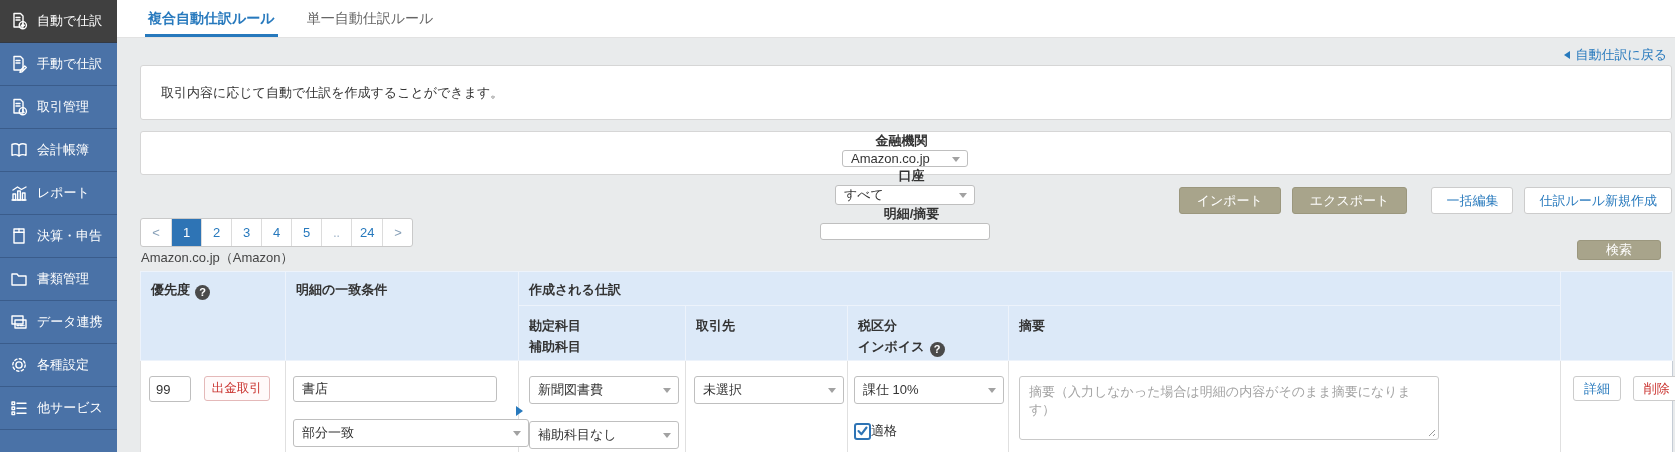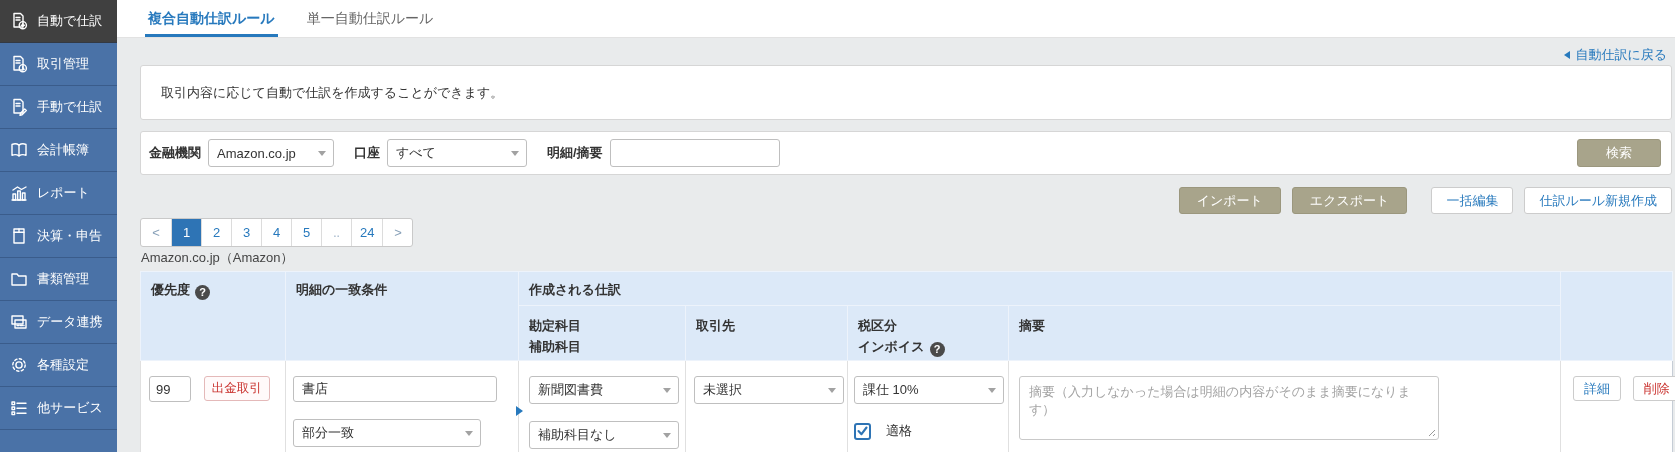--- a/index.html
+++ b/index.html
@@ -21,21 +21,21 @@
   .tab.active { color:#2779bd; font-weight:bold; }
   .tab.active::after { content:""; position:absolute; left:-3px; right:-3px; bottom:0; height:3px; background:#2779bd; }
 
   
   .back-link { position:absolute; top:46px; right:8px; color:#2779bd; display:flex; align-items:center; gap:5px; cursor:pointer; text-decoration:none; font-size:13px; z-index:4; }
   .back-arrow { width:0; height:0; border-top:4px solid transparent; border-bottom:4px solid transparent; border-right:6px solid #2779bd; }
 
   
   .card { position:absolute; left:140px; width:1532px; background:#fff; border:1px solid #d6d6d6; border-radius:3px; }
   .info-card { top:65px; height:55px; display:flex; align-items:center; padding:0 20px; color:#333; }
-  .filter-card { top:131px; height:44px; display:flex; align-items:center; padding:0 10px 0 8px; }
+  .filter-card { top:131px; height:44px; display:flex; align-items:center; padding:0 10px 0 8px;flex-direction:column; }
   .filter-label { font-weight:bold; margin-right:7px; white-space:nowrap; }
   .ml20 { margin-left:20px; }
 
   .select { height:28px; background:#fff; border:1px solid #bfbfbf; border-radius:3px; display:inline-flex; align-items:center; padding:0 22px 0 8px; position:relative; cursor:pointer; color:#333; white-space:nowrap; }
   .select .caret { position:absolute; right:7px; top:50%; margin-top:-2px; width:0; height:0; border-left:4px solid transparent; border-right:4px solid transparent; border-top:5px solid #a2a2a2; }
   .text-input { height:28px; border:1px solid #bfbfbf; border-radius:3px; padding:0 8px; font:inherit; background:#fff; color:#333; }
 
   .btn { border-radius:3px; font:inherit; font-size:13px; cursor:pointer; white-space:nowrap; }
   .btn-tan { background:#a8a48b; border:1px solid #9b977e; color:#fff; height:28px; padding:0 17px; }
   .btn-light { background:#fff; border:1px solid #ccc; color:#2779bd; height:28px; padding:0 14px; }
@@ -66,25 +66,25 @@
   .qicon { display:inline-flex; width:15px; height:15px; border-radius:50%; background:#4a4a4a; color:#fff; font-size:11px; font-weight:bold; align-items:center; justify-content:center; margin-left:5px; vertical-align:-2px; }
 
   .cell-inner { padding-left:8px; }
   .priority-input { width:42px; height:26px; border:1px solid #bfbfbf; border-radius:3px; padding:0 6px; font:inherit; color:#333; }
   .badge-red { display:inline-flex; align-items:center; height:25px; padding:0 7px; margin-left:9px; border:1px solid #e4b9b9; border-radius:3px; color:#c9302c; background:#fffafa; font-size:12.5px; vertical-align:top; }
 
   td.match-cell { position:relative; }
   .match-cell .cell-inner { padding-left:7px; }
   .match-input { width:204px; height:26px; border:1px solid #bfbfbf; border-radius:3px; padding:0 8px; font:inherit; color:#333; }
   .row2 { margin-top:17px; }
-  .w204 { width:188px;font-family:Liberation Mono, monospace; }
+  .w204 { width:236px;font-family:Liberation Mono, monospace; }
   .w150 { width:150px; }
   .match-arrow { position:absolute; right:-5px; top:45px; width:0; height:0; border-top:5px solid transparent; border-bottom:5px solid transparent; border-left:7px solid #2779bd; z-index:4; }
 
-  .invoice-check { display:flex; align-items:center; gap:15px; margin-top:18px; }
+  .invoice-check { display:flex; align-items:center; gap:0; margin-top:18px; }
   .checkbox { width:17px; height:17px; border:2px solid #2e74b5; border-radius:3px; background:#fff; display:flex; align-items:center; justify-content:center; cursor:pointer; }
 
   .memo-wrap { position:relative; display:inline-block; }
   .memo-input { width:420px; height:64px; border:1px solid #c9c9c9; border-radius:3px; padding:6px 9px; font:inherit; font-size:13px; color:#333; resize:none; display:block; background:#fff; }
   .memo-input::placeholder { color:#a3a3a3; }
   .resize-corner { position:absolute; right:4px; bottom:4px; width:9px; height:9px; background:repeating-linear-gradient(135deg, transparent 0 2px, #999 2px 3px); clip-path:polygon(100% 0,100% 100%,0 100%); pointer-events:none; }
 
   .btn-mini { height:25px; padding:0 10px; background:#fff; border:1px solid #ccc; border-radius:3px; font:inherit; font-size:13px; cursor:pointer; }
   .btn-detail { color:#2779bd; }
   .btn-delete { color:#c9302c; margin-left:8px; }
@@ -104,35 +104,35 @@
             <path d="M13.8 12.6v3.2M12.2 14.2h3.2"></path>
           </svg>
       </span>
       <span class="nav-label">自動で仕訳</span>
     </div>
     <div class="nav-item">
       <span class="nav-icon">
         <svg width="20" height="20" viewBox="0 0 20 20">
             <path d="M5 2.5h6.5l2.5 2.5v11H5z"></path>
             <path d="M7 6.5h4M7 9h4"></path>
+            <path d="M11.5 16.2l4.2-4.2 1.6 1.6-4.2 4.2-2.1.5z"></path>
+          </svg>
+      </span>
+      <span class="nav-label">手動で仕訳</span>
+    </div>
+    <div class="nav-item">
+      <span class="nav-icon">
+        <svg width="20" height="20" viewBox="0 0 20 20">
+            <path d="M5 2.5h6.5l2.5 2.5v11H5z"></path>
+            <path d="M7 6.5h4M7 9h4"></path>
             <circle cx="13.8" cy="14.2" r="3.6"></circle>
             <path d="M13.8 12.6v1.8l1.3.9"></path>
           </svg>
       </span>
       <span class="nav-label">取引管理</span>
-    </div>
-    <div class="nav-item">
-      <span class="nav-icon">
-        <svg width="20" height="20" viewBox="0 0 20 20">
-            <path d="M5 2.5h6.5l2.5 2.5v11H5z"></path>
-            <path d="M7 6.5h4M7 9h4"></path>
-            <path d="M11.5 16.2l4.2-4.2 1.6 1.6-4.2 4.2-2.1.5z"></path>
-          </svg>
-      </span>
-      <span class="nav-label">手動で仕訳</span>
     </div>
     <div class="nav-item">
       <span class="nav-icon">
         <svg width="20" height="20" viewBox="0 0 20 20">
             <path d="M3 4.5c2.4-1 4.7-1 7 .6 2.3-1.6 4.6-1.6 7-.6v10.8c-2.4-1-4.7-1-7 .6-2.3-1.6-4.6-1.6-7-.6z"></path>
             <path d="M10 5.1v10.8"></path>
           </svg>
       </span>
       <span class="nav-label">会計帳簿</span>
     </div>

